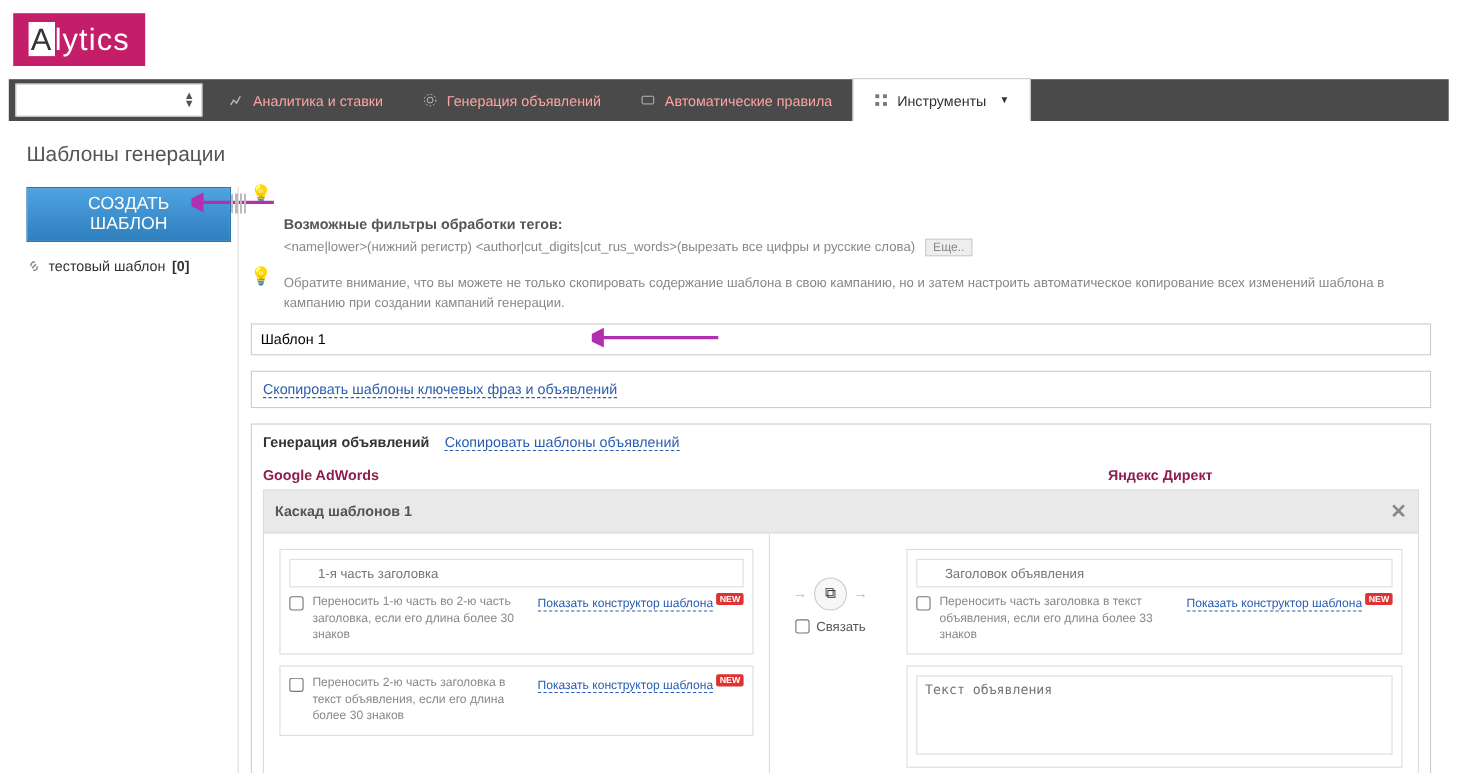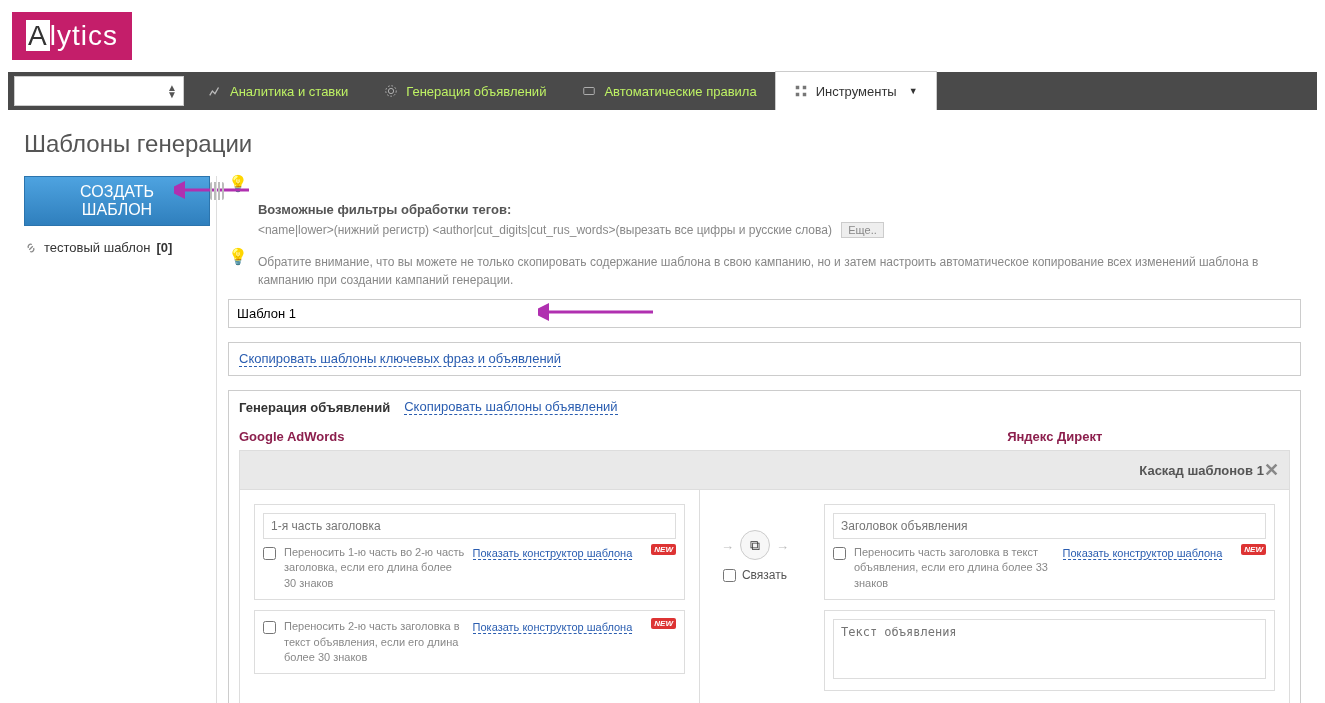--- a/index.html
+++ b/index.html
@@ -3,26 +3,26 @@
 <meta charset="utf-8">
 <style>
 * { box-sizing: border-box; margin: 0; padding: 0; }
 body { font-family: Arial, sans-serif; font-size: 13px; color: #333; background: #fff; width: 1325px; }
 .logo { display: inline-block; background: #c41e6a; padding: 8px 14px; margin: 12px; text-align: center; }
 .logo-text { color: #fff; font-size: 28px; font-weight: 300; letter-spacing: 1px; }
 .logo-a { background: #fff; color: #333; padding: 0 2px; }
 .topnav { background: #4a4a4a; display: flex; align-items: stretch; height: 38px; margin: 0 8px; }
 .account-select { background: #fff; border: 1px solid #ccc; width: 170px; height: 30px; margin: 4px 6px; position: relative; display: flex; align-items: center; padding: 0 8px; }
 .account-select .updown { position: absolute; right: 6px; font-size: 10px; color: #555; line-height: 7px; }
-.nav-item { color: #bef264; padding: 0 18px; display: flex; align-items: center; gap: 8px; cursor: pointer; font-size: 13px; }
+.nav-item { color: #fca5a5; padding: 0 18px; display: flex; align-items: center; gap: 8px; cursor: pointer; font-size: 13px; }
 .nav-item.active { background: #fff; color: #333; border: 1px solid #ccc; border-bottom: none; margin-top: -1px; }
 .nav-icon { width: 14px; height: 14px; display: inline-block; }
 .chev { font-size: 9px; margin-left: 4px; }
 .page { padding: 20px 24px; }
-.page-title { font-size: 24px; color: #555; font-weight: 400; margin-bottom: 18px; }
+.page-title { font-size: 19px; color: #555; font-weight: 400; margin-bottom: 18px; }
 .layout { display: flex; gap: 0; }
 .sidebar { width: 186px; }
 .create-btn { background: linear-gradient(#4ea3e0,#2f7fbd); color: #fff; border: 1px solid #2b74ad; padding: 6px 28px; font-size: 16px; font-weight: normal; cursor: pointer; display: inline-block; }
 .sidebar-link { margin-top: 14px; display: flex; align-items: center; gap: 6px; color: #333; }
 .link-icon { width: 14px; height: 14px; display: inline-block; }
 .sidebar-link b { font-weight: bold; }
 .divider { width: 18px; position: relative; }
 .divider::before { content: ""; position: absolute; left: 6px; top: 0; bottom: 0; width: 1px; background: #ddd; }
 .grip { position: absolute; left: 0; top: 6px; width: 14px; height: 18px; background: repeating-linear-gradient(90deg,#bbb 0 2px,transparent 2px 4px); border-radius: 2px; }
 .main { flex: 1; }
@@ -33,35 +33,35 @@
 .more { border: 1px solid #ccc; background: #eee; padding: 1px 6px; font-size: 11px; margin-left: 6px; cursor: pointer; margin-top: 10px; }
 .field-label { font-weight: bold; color: #333; margin: 14px 0 6px; }
 .text-input { width: 100%; border: 1px solid #ccc; padding: 6px 8px; font-size: 13px; }
 .linkish { color: #2a5db0; border-bottom: 1px dashed #2a5db0; cursor: pointer; display: inline-block; }
 .panel { border: 1px solid #ccc; margin-top: 14px; padding: 8px 10px; }
 .panel-head { display: flex; gap: 14px; align-items: center; margin-bottom: 8px; }
 .panel-head-title { font-weight: bold; color: #333; }
 .two-col-head { display: flex; }
 .col-head { flex: 1; font-weight: bold; color: #8c1f4d; padding: 6px 0; }
 .col-head.right { text-align: center; }
-.cascade-bar { background: #e9e9e9; padding: 8px 10px; font-weight: bold; color: #555; display: flex; justify-content: flex-end; align-items: center; border: 1px solid #ddd; }
+.cascade-bar { background: #e9e9e9; padding: 8px 10px; font-weight: bold; color: #555; display: flex; justify-content: space-between; align-items: center; border: 1px solid #ddd; }
 .close-x { color: #888; font-size: 18px; cursor: pointer; }
 .cascade-body { display: flex; border: 1px solid #ddd; border-top: none; }
 .col { padding: 14px; }
 .col.left { width: 460px; border-right: 1px solid #ddd; }
 .col.mid { width: 110px; display: flex; flex-direction: column; align-items: center; justify-content: flex-start; padding-top: 40px; gap: 8px; }
 .col.right { flex: 1; }
 .adbox { border: 1px solid #ddd; padding: 8px; margin-bottom: 10px; }
-.ad-input { width: 100%; border: 1px solid #ddd; padding: 5px 7px; font-size: 12px; color: #888; margin-bottom: 6px; }
-.ad-textarea { width: 100%; border: 1px solid #ddd; padding: 5px 7px; font-size: 12px; color: #888; height: 60px; resize: none; }
+.ad-input { width: 100%; border: 1px solid #ddd; padding: 5px 25px; font-size: 12px; color: #888; margin-bottom: 6px; }
+.ad-textarea { width: 100%; border: 1px solid #ddd; padding: 5px 7px; font-size: 12px; color: #888; height: 72px; resize: none; }
 .ad-row { display: flex; align-items: flex-start; gap: 8px; }
 .ad-check { margin-top: 2px; }
 .ad-check-label { font-size: 11px; color: #888; line-height: 1.4; flex: 1; }
 .show-constr { font-size: 11px; color: #2a5db0; border-bottom: 1px dashed #2a5db0; cursor: pointer; white-space: nowrap; }
-.new-badge { background: #d33; color: #fff; font-size: 8px; font-weight: bold; padding: 1px 3px; margin-left: 19px; border-radius: 2px; vertical-align: top; font-style: italic; }
+.new-badge { background: #d33; color: #fff; font-size: 8px; font-weight: bold; padding: 1px 3px; margin-left: 3px; border-radius: 2px; vertical-align: top; }
 .link-circle { width: 30px; height: 30px; border: 1px solid #ccc; border-radius: 50%; display: flex; align-items: center; justify-content: center; font-size: 14px; background: #f7f7f7; }
 .link-row { display: flex; align-items: center; gap: 6px; font-size: 12px; color: #555; }
 .arrow-svg { position: absolute; }
 </style>
 </head>
 <body>
 
 
 
 <div class="logo">

